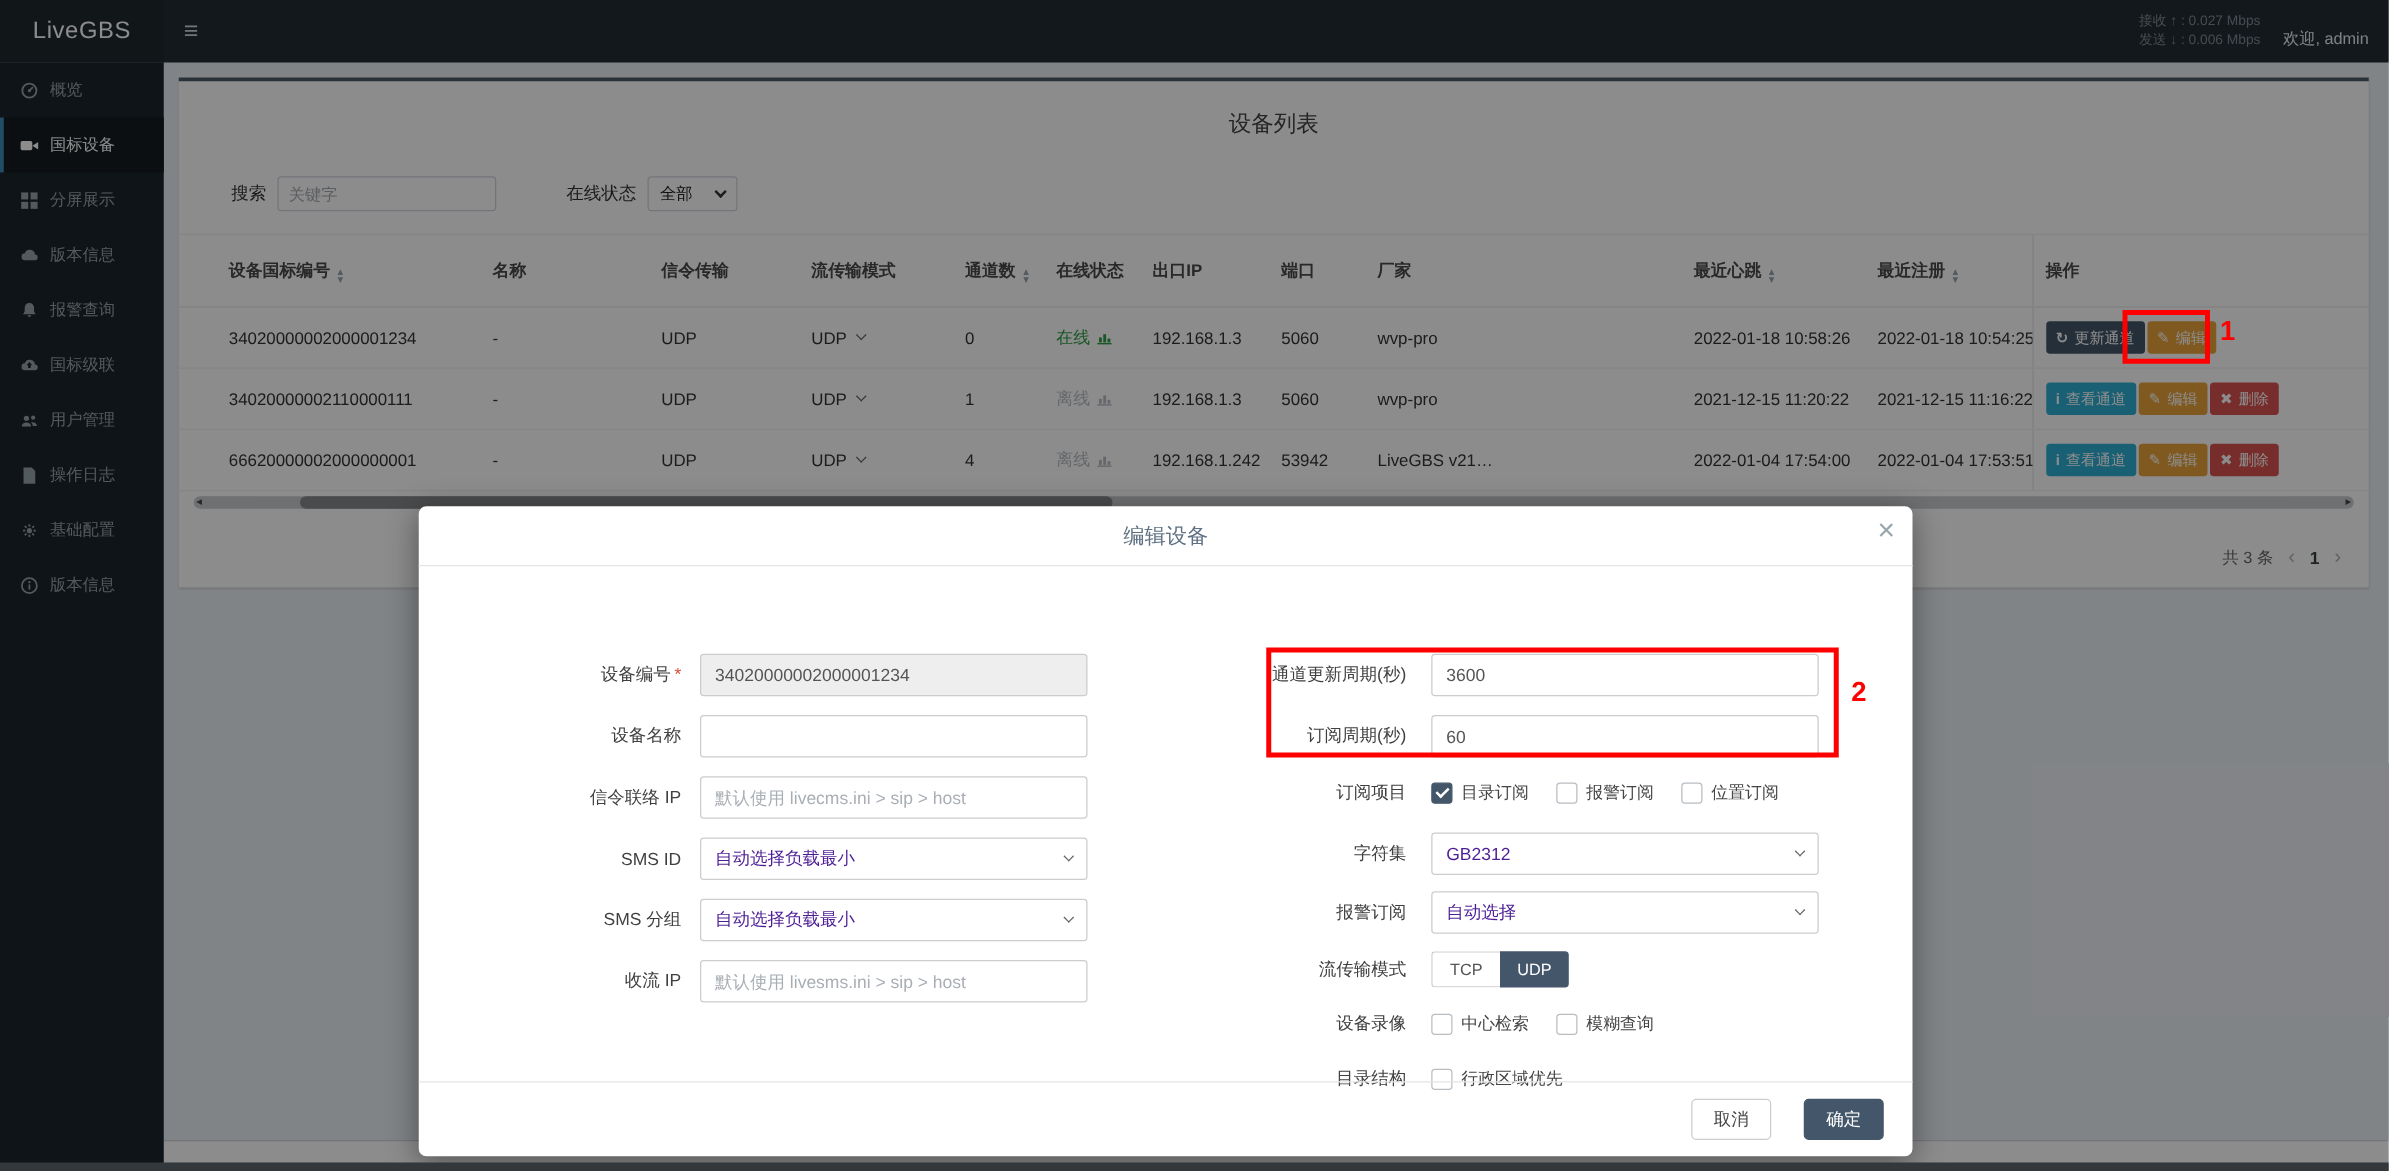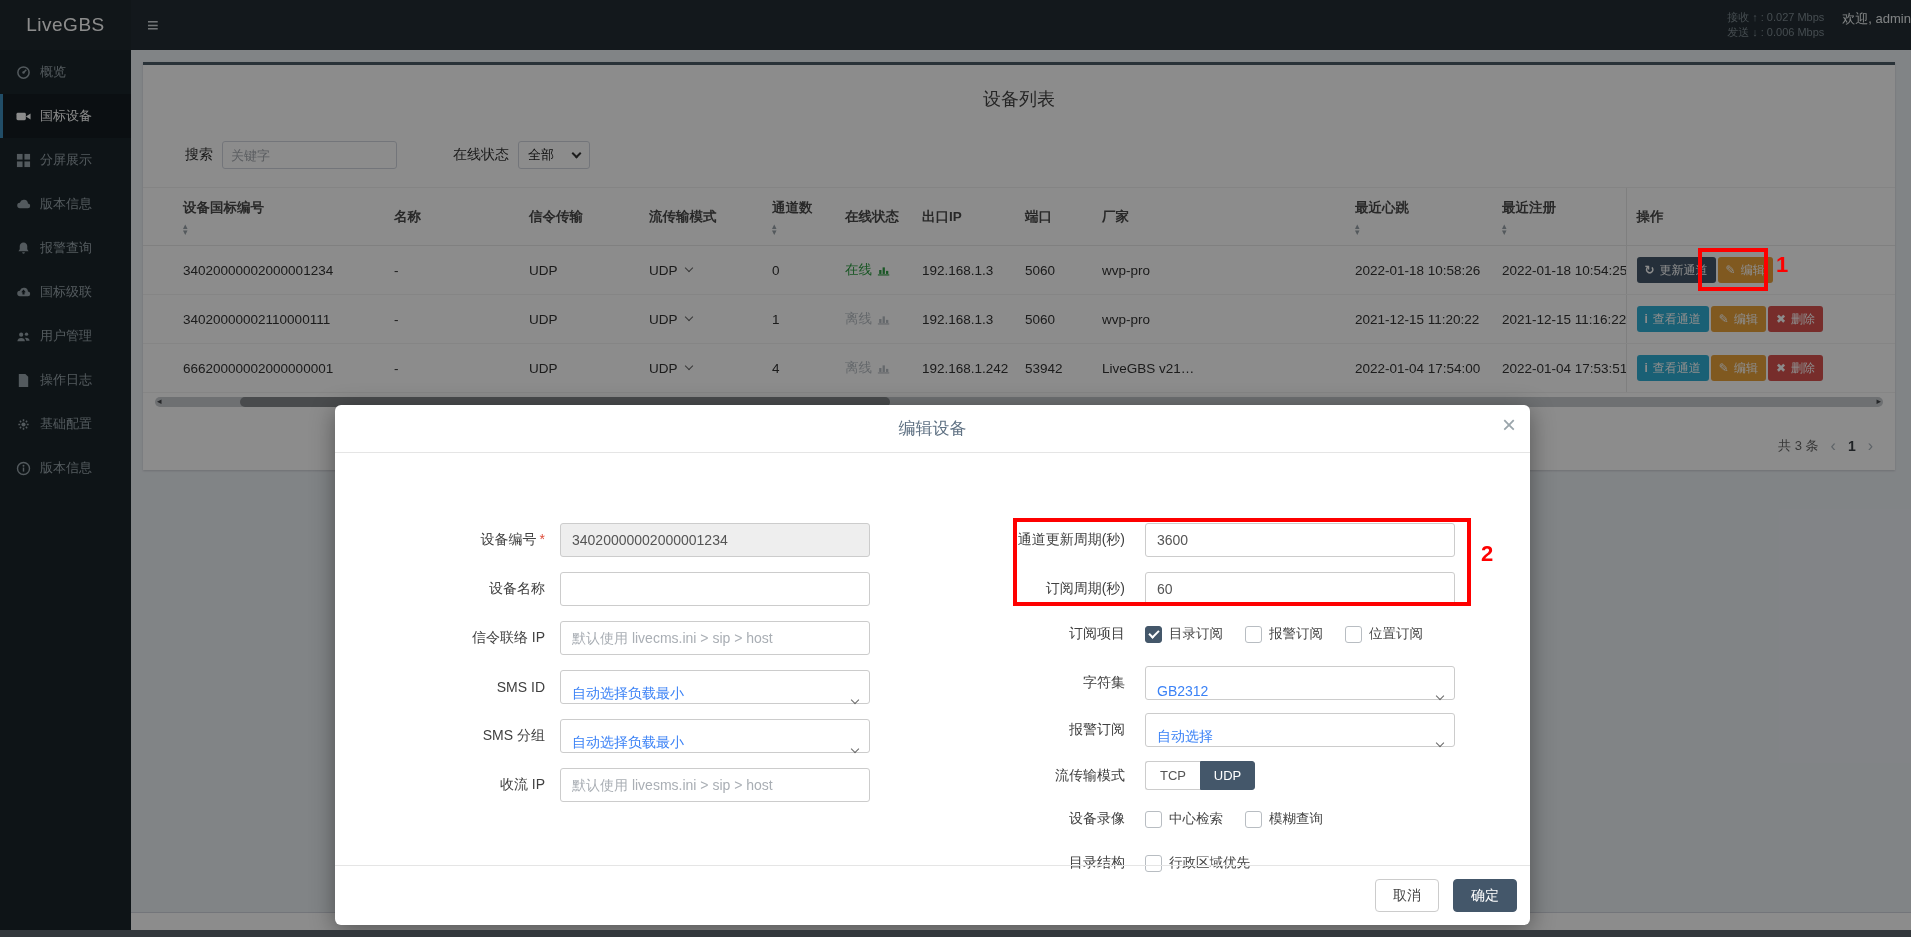--- a/index.html
+++ b/index.html
@@ -6,21 +6,21 @@
   html,body { width:1911px; height:937px; }
   body {
     position:relative; overflow:hidden;
     font-family:"Liberation Sans","DejaVu Sans",sans-serif;
     background:#ecf0f5; color:#333;
   }
   
   .topbar { position:absolute; left:0; top:0; width:1911px; height:50px; background:#232d33; z-index:10; display:flex; align-items:center; }
   .logo { width:131px; height:50px; background:#20292e; color:#fff; font-size:19px; display:flex; align-items:center; justify-content:center; letter-spacing:.5px; }
   .hamburger { color:#cfd5d9; font-size:20px; padding:0 16px; cursor:pointer; }
-  .topbar-right { margin-left:auto; display:flex; align-items:flex-start; gap:18px; }
+  .topbar-right { margin-left:auto; display:flex; align-items:flex-end; gap:18px; padding-right:16px; }
   .net-stats { text-align:right; font-size:11px; line-height:15px; color:#7e8a92; }
   .welcome { color:#e8ecee; font-size:13px; }
   
   .sidebar { position:absolute; left:0; top:50px; width:131px; bottom:0; background:#1b252a; z-index:10; }
   .side-item { height:44px; display:flex; align-items:center; gap:9px; padding-left:13px; color:#97a4ab; font-size:13px; cursor:pointer; border-left:3px solid transparent; }
   .side-item svg { width:15px; height:15px; flex:0 0 15px; }
   .side-item.active { background:#141d21; color:#fff; border-left-color:#3c8dbc; }
   
   .card { position:absolute; left:143px; top:62px; width:1752px; height:408px; background:#fff; border-top:3px solid #4b5c66; box-shadow:0 1px 2px rgba(0,0,0,.15); z-index:5; }
   .card-title { text-align:center; margin-top:22px; font-size:18px; color:#444; }
@@ -33,21 +33,21 @@
   .chev { width:7px; height:7px; border-right:2px solid #333; border-bottom:2px solid #333; transform:rotate(45deg); margin-top:-4px; }
   .chev.thin { border-color:#666; border-width:1.5px; width:6px; height:6px; }
   
   .tbl-wrap { position:absolute; left:0; top:122px; width:1752px; }
   table { border-collapse:collapse; table-layout:fixed; width:1752px; font-size:13.5px; }
   th,td { text-align:left; padding:0 0 0 12px; overflow:hidden; white-space:nowrap; }
   th { height:58px; color:#4a4a4a; font-weight:bold; border-top:1px solid #f0f0f0; border-bottom:1px solid #eaeaea; }
   td { height:49px; color:#333; border-bottom:1px solid #f2f2f2; }
   th.first,td.first { padding-left:40px; }
   th.op,td.op { border-left:1px solid #e8e8e8; padding-left:10px; }
-  .th-flex { display:inline-flex; align-items:flex-start; gap:6px; cursor:pointer;flex-direction:column; }
+  .th-flex { display:inline-flex; align-items:flex-end; gap:6px; cursor:pointer; }
   .sorter { display:inline-flex; flex-direction:column; font-size:9px; line-height:6px; color:#9aa3aa; }
   .stream-cell { display:inline-flex; align-items:center; gap:8px; cursor:pointer; }
   .status { display:inline-flex; align-items:center; gap:5px; cursor:pointer; }
   .status svg { width:14px; height:14px; }
   .status.online { color:var(--online,#2f9e44); }
   .status.offline { color:var(--offline,#b7bdc3); }
   .btn { display:inline-flex; align-items:center; gap:5px; height:26px; padding:0 8px; border:none; border-radius:3px; color:#fff; font-size:12px; font-family:inherit; cursor:pointer; white-space:nowrap; }
   .btn + .btn { margin-left:2px; }
   .btn .bi { font-size:12px; font-style:normal; font-weight:bold; }
   .btn-dark { background:var(--accent,#44576a); }
@@ -76,32 +76,32 @@
   .frow { position:absolute; display:flex; align-items:center; }
   .frow .flabel { font-size:14px; color:#404040; text-align:right; }
   .frow.lcol { left:15px; } .frow.lcol .flabel { width:195px; }
   .frow.lcol .fctl { margin-left:15px; width:310px; }
   .frow.rcol { left:540px; } .frow.rcol .flabel { width:250px; }
   .frow.rcol .fctl { margin-left:20px; width:310px; }
   .inp { height:34px; border:1px solid #ccc; border-radius:3px; padding:0 11px; font-size:14px; color:#555; font-family:inherit; background:#fff; }
   .inp::placeholder { color:#a9aeb4; }
   .inp:disabled { background:#eee; color:#555; }
   .req { color:#dd4b39; margin-left:3px; }
-  .sel { height:34px; border:1px solid #ccc; border-radius:3px; padding:0 11px; display:flex; align-items:flex-end; justify-content:space-between; font-size:14px; color:#3b82f6; cursor:pointer; background:#fff; }
+  .sel { height:34px; border:1px solid #ccc; border-radius:3px; padding:16px 11px; display:flex; align-items:center; justify-content:space-between; font-size:14px; color:#4c1d95; cursor:pointer; background:#fff; }
   .cbgroup { display:flex; align-items:center; gap:22px; }
   .cbitem { display:inline-flex; align-items:center; gap:7px; font-size:13.5px; color:#444; cursor:pointer; }
   .cbox { width:17px; height:17px; border:1px solid #b8bdc2; border-radius:3px; background:#fff; display:inline-flex; align-items:center; justify-content:center; }
   .cbox.checked { background:var(--accent,#44576a); border-color:var(--accent,#44576a); }
   .cbox.checked::after { content:""; width:4px; height:8px; border-right:2px solid #fff; border-bottom:2px solid #fff; transform:rotate(45deg); margin-top:-2px; }
   .seg { display:inline-flex; }
   .seg-btn { height:29px; min-width:55px; padding:0 12px; display:inline-flex; align-items:center; justify-content:center; font-size:13px; cursor:pointer; border:1px solid #ccc; background:#fff; color:#555; }
   .seg-btn.first { border-radius:3px 0 0 3px; border-right:none; }
   .seg-btn.last { border-radius:0 3px 3px 0; }
   .seg-btn.sel-on { background:var(--accent,#44576a); border-color:var(--accent,#44576a); color:#fff; }
-  .modal-foot { position:absolute; left:0; bottom:0; right:0; height:60px; border-top:1px solid #e5e5e5; display:flex; align-items:center; justify-content:flex-end; gap:14px; padding-right:13px; }
+  .modal-foot { position:absolute; left:0; bottom:0; right:0; height:60px; border-top:1px solid #e5e5e5; display:flex; align-items:center; justify-content:flex-end; gap:26px; padding-right:23px; }
   .mbtn { height:33px; padding:0 17px; border-radius:4px; font-size:14px; font-family:inherit; cursor:pointer; }
   .mbtn.cancel { background:#fff; border:1px solid #ccc; color:#444; }
   .mbtn.ok { background:var(--accent,#44576a); border:1px solid var(--accent,#44576a); color:#fff; }
   
   .anno { position:absolute; border:4px solid var(--annotation,#fe0000); z-index:200; pointer-events:none; }
   .anno-num { position:absolute; color:var(--annotation,#fe0000); font-size:22px; font-weight:bold; z-index:200; }
   .box1 { left:1698px; top:248px; width:70px; height:43px; }
   .num1 { left:1776px; top:252px; }
   .box2 { left:1013px; top:518px; width:458px; height:88px; }
   .num2 { left:1481px; top:541px; }

